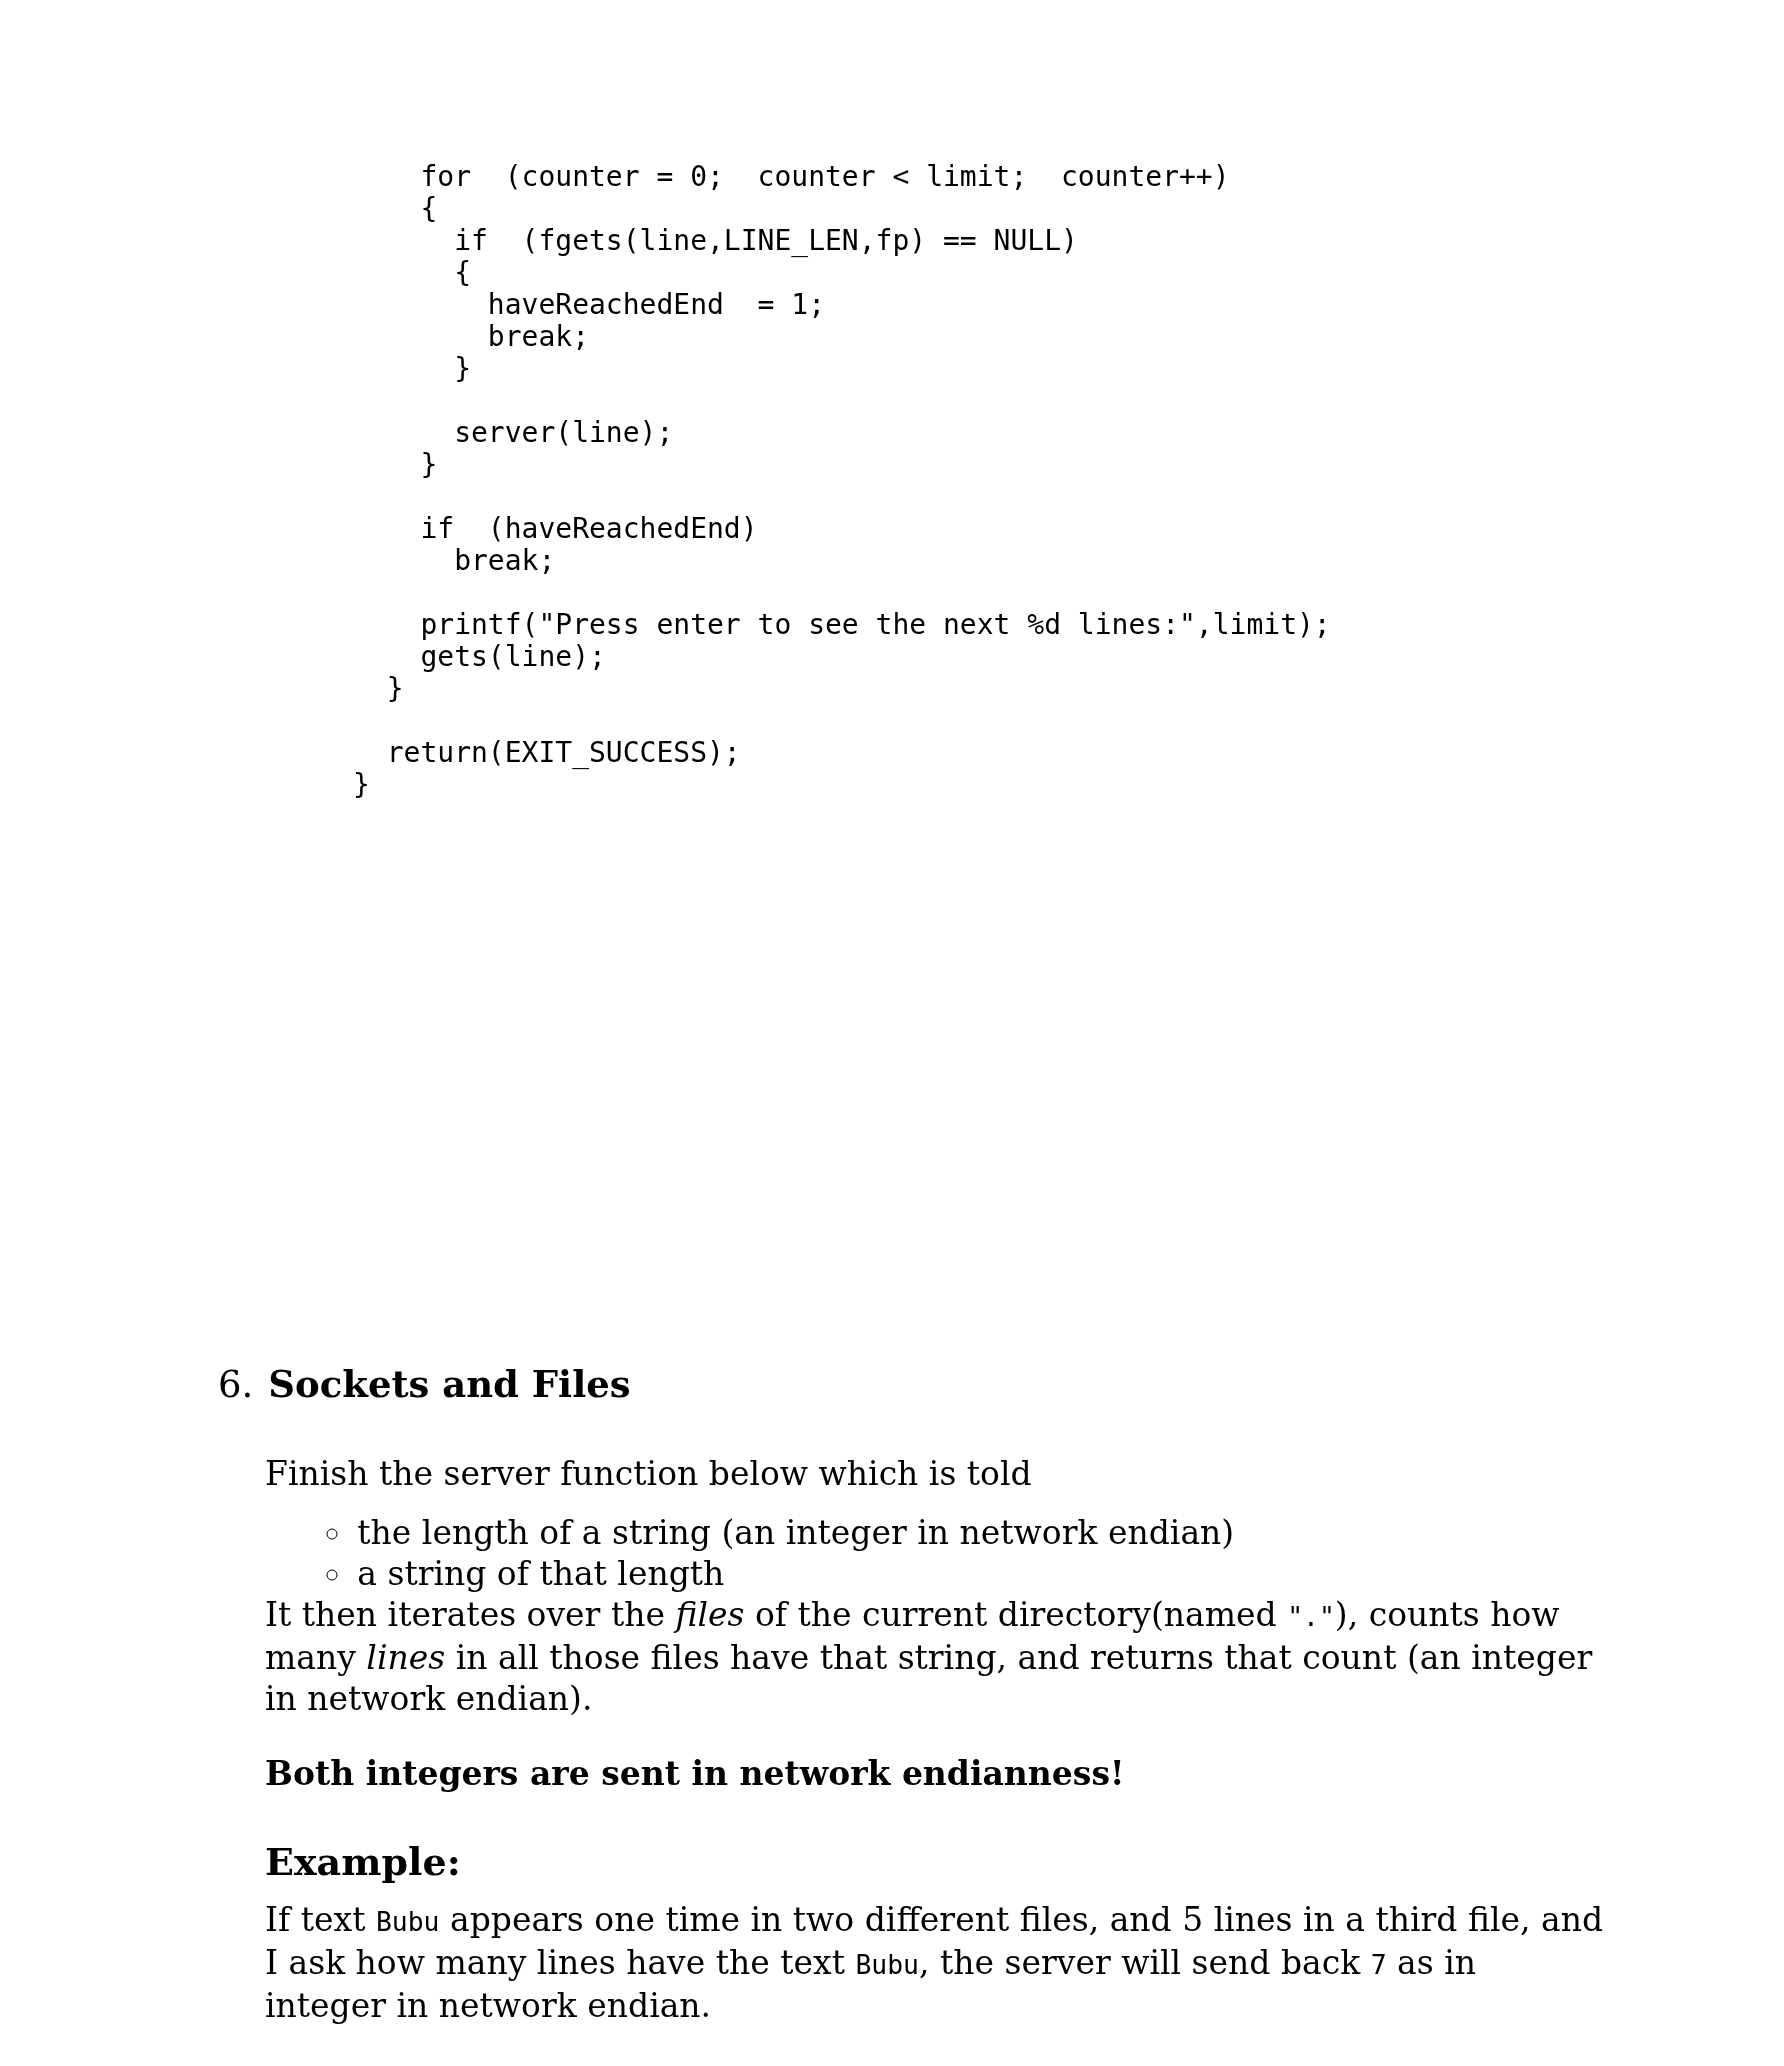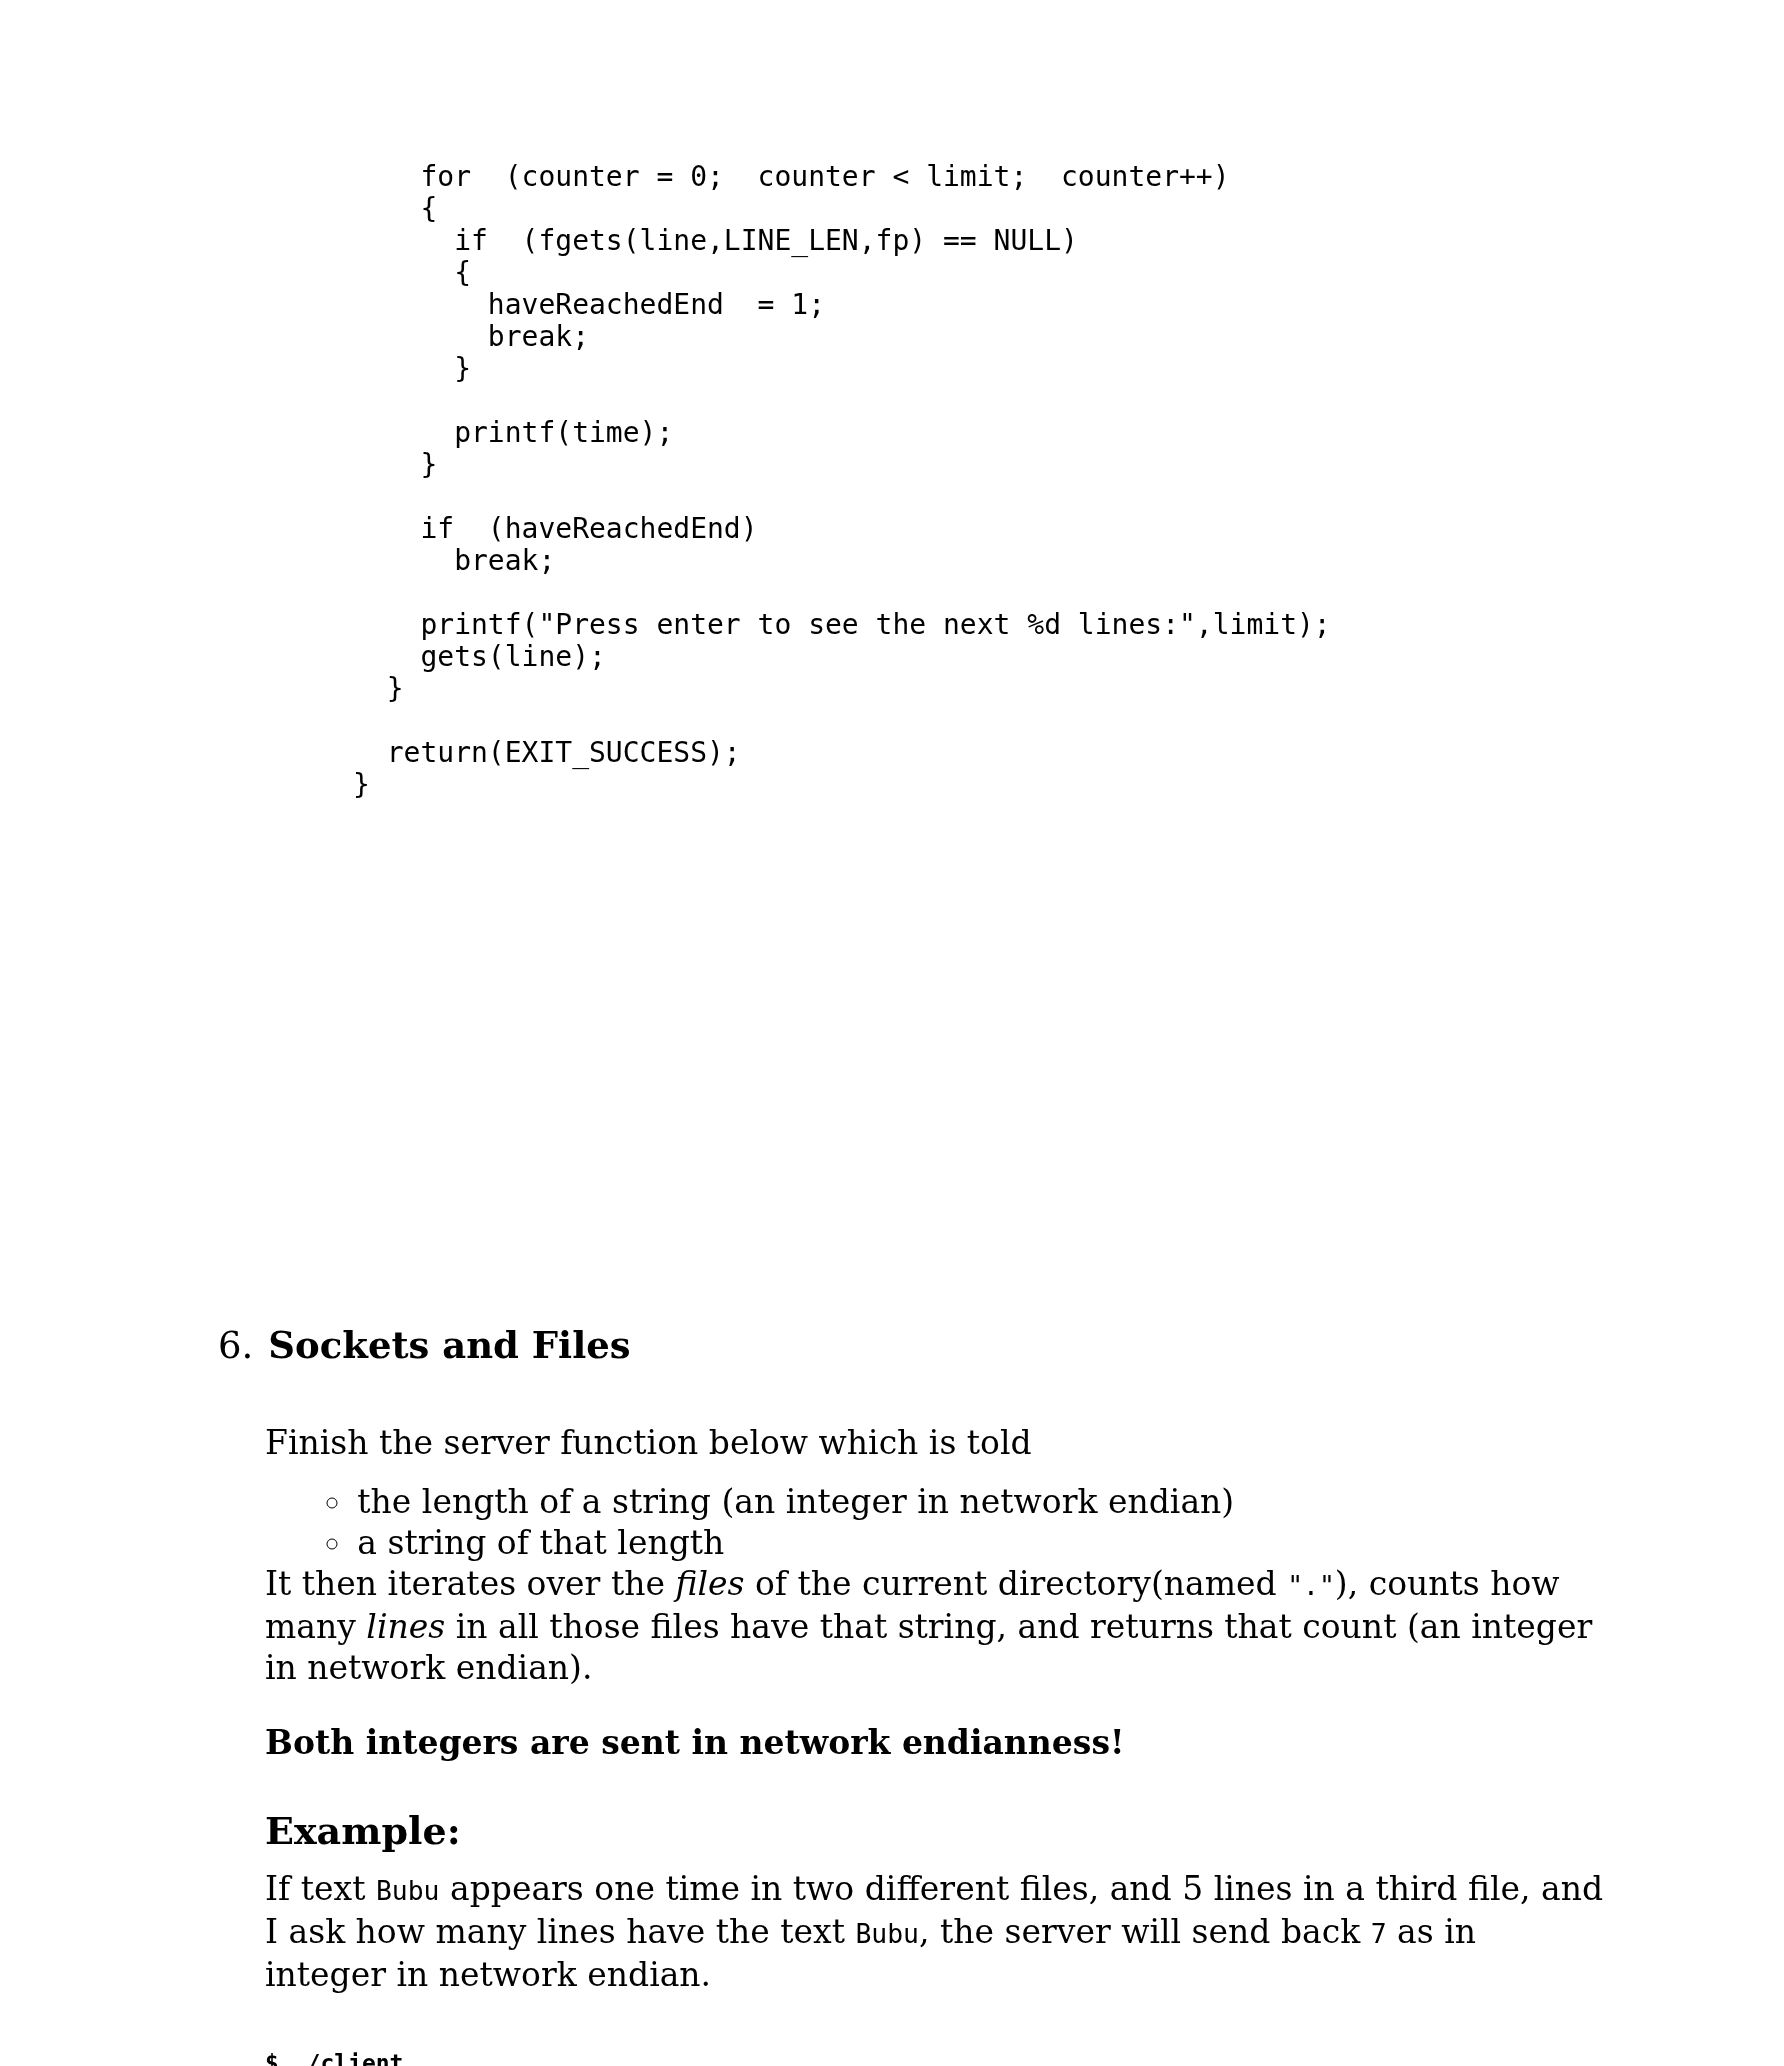--- a/index.html
+++ b/index.html
@@ -31,21 +31,22 @@
 
   
   .content {
     position: absolute;
     top: 1318px;
     left: 218px;
     width: 1471px;
   }
   .heading {
     font-size: 37px;
-    line-height: 54px;
+    line-height: 39px;
+    margin-top: 47px;
   }
   .heading .num { font-weight: normal; }
   .heading .title { font-weight: bold; margin-left: 15px; }
 
   .section-body {
     margin-left: 47px;
     width: 1339px;
     font-size: 33px;
     line-height: 41px;
   }
@@ -92,21 +93,21 @@
 
   <div class="code-block">
     <div class="code-line">    for  (counter = 0;  counter &lt; limit;  counter++)</div>
     <div class="code-line">    {</div>
     <div class="code-line">      if  (fgets(line,LINE_LEN,fp) == NULL)</div>
     <div class="code-line">      {</div>
     <div class="code-line">        haveReachedEnd  = 1;</div>
     <div class="code-line">        break;</div>
     <div class="code-line">      }</div>
     <div class="code-line"></div>
-    <div class="code-line">      printf(time);</div>
+    <div class="code-line">      server(line);</div>
     <div class="code-line">    }</div>
     <div class="code-line"></div>
     <div class="code-line">    if  (haveReachedEnd)</div>
     <div class="code-line">      break;</div>
     <div class="code-line"></div>
     <div class="code-line">    printf("Press enter to see the next %d lines:",limit);</div>
     <div class="code-line">    gets(line);</div>
     <div class="code-line">  }</div>
     <div class="code-line"></div>
     <div class="code-line">  return(EXIT_SUCCESS);</div>

